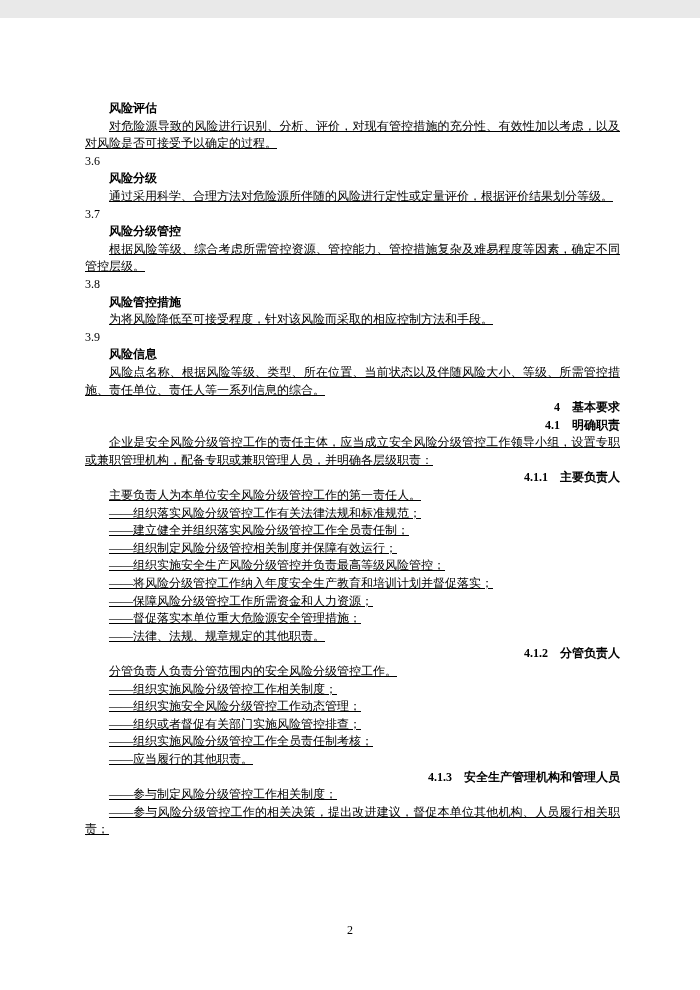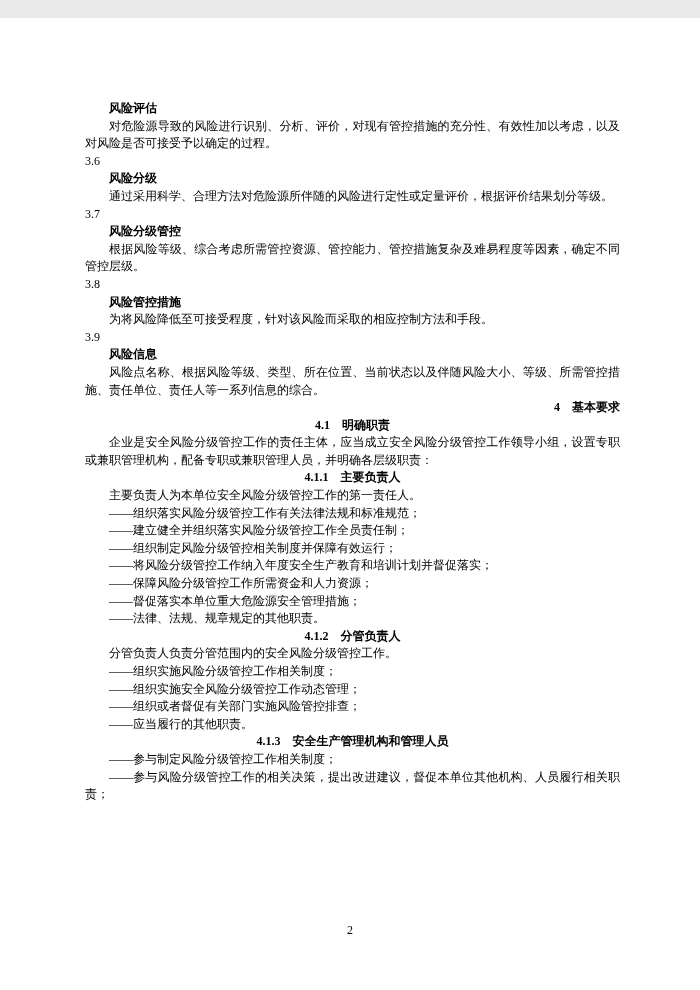--- a/index.html
+++ b/index.html
@@ -19,24 +19,24 @@
     }
     .content {
       padding: 82px 80px 0 85px;
       font-size: 12px;
       line-height: 17.6px;
       text-align: justify;
     }
     .content p { margin: 0; }
     .clause-num { text-align: left; }
     .term { font-weight: bold; text-indent: 2em; }
-    .para { text-indent: 2em; }
+    .para { text-indent: 2em; text-decoration: underline; }
     .dash { text-indent: 2em; }
     .h-sec { font-weight: bold; margin: 17px 0 7px 0; text-align: right; }
-    .h-sub { font-weight: bold; margin: 3px 0 0 0; text-align: center; }
+    .h-sub { font-weight: bold; margin: 3px 0 0 0; text-align: right; }
     .page-footer {
       position: absolute;
       left: 0; right: 0;
       bottom: 70px;
       text-align: center;
       font-size: 12px;
     }
   </style>
 </head>
 <body>
@@ -58,29 +58,31 @@
       <p class="term">风险信息</p>
       <p class="para">风险点名称、根据风险等级、类型、所在位置、当前状态以及伴随风险大小、等级、所需管控措施、责任单位、责任人等一系列信息的综合。</p>
       <p class="h-sec">4　基本要求</p>
       <p class="h-sub">4.1　明确职责</p>
       <p class="para">企业是安全风险分级管控工作的责任主体，应当成立安全风险分级管控工作领导小组，设置专职或兼职管理机构，配备专职或兼职管理人员，并明确各层级职责：</p>
       <p class="h-sub">4.1.1　主要负责人</p>
       <p class="para">主要负责人为本单位安全风险分级管控工作的第一责任人。</p>
       <p class="para dash">——组织落实风险分级管控工作有关法律法规和标准规范；</p>
       <p class="para dash">——建立健全并组织落实风险分级管控工作全员责任制；</p>
       <p class="para dash">——组织制定风险分级管控相关制度并保障有效运行；</p>
+      <p class="para dash">——组织实施安全生产风险分级管控并负责最高等级风险管控；</p>
       <p class="para dash">——将风险分级管控工作纳入年度安全生产教育和培训计划并督促落实；</p>
       <p class="para dash">——保障风险分级管控工作所需资金和人力资源；</p>
       <p class="para dash">——督促落实本单位重大危险源安全管理措施；</p>
       <p class="para dash">——法律、法规、规章规定的其他职责。</p>
       <p class="h-sub">4.1.2　分管负责人</p>
       <p class="para">分管负责人负责分管范围内的安全风险分级管控工作。</p>
       <p class="para dash">——组织实施风险分级管控工作相关制度；</p>
       <p class="para dash">——组织实施安全风险分级管控工作动态管理；</p>
       <p class="para dash">——组织或者督促有关部门实施风险管控排查；</p>
+      <p class="para dash">——组织实施风险分级管控工作全员责任制考核；</p>
       <p class="para dash">——应当履行的其他职责。</p>
       <p class="h-sub">4.1.3　安全生产管理机构和管理人员</p>
       <p class="para dash">——参与制定风险分级管控工作相关制度；</p>
       <p class="para dash">——参与风险分级管控工作的相关决策，提出改进建议，督促本单位其他机构、人员履行相关职责；</p>
     </main>
   <footer class="page-footer">
     <span>2</span>
   </footer>
 </div>
 

